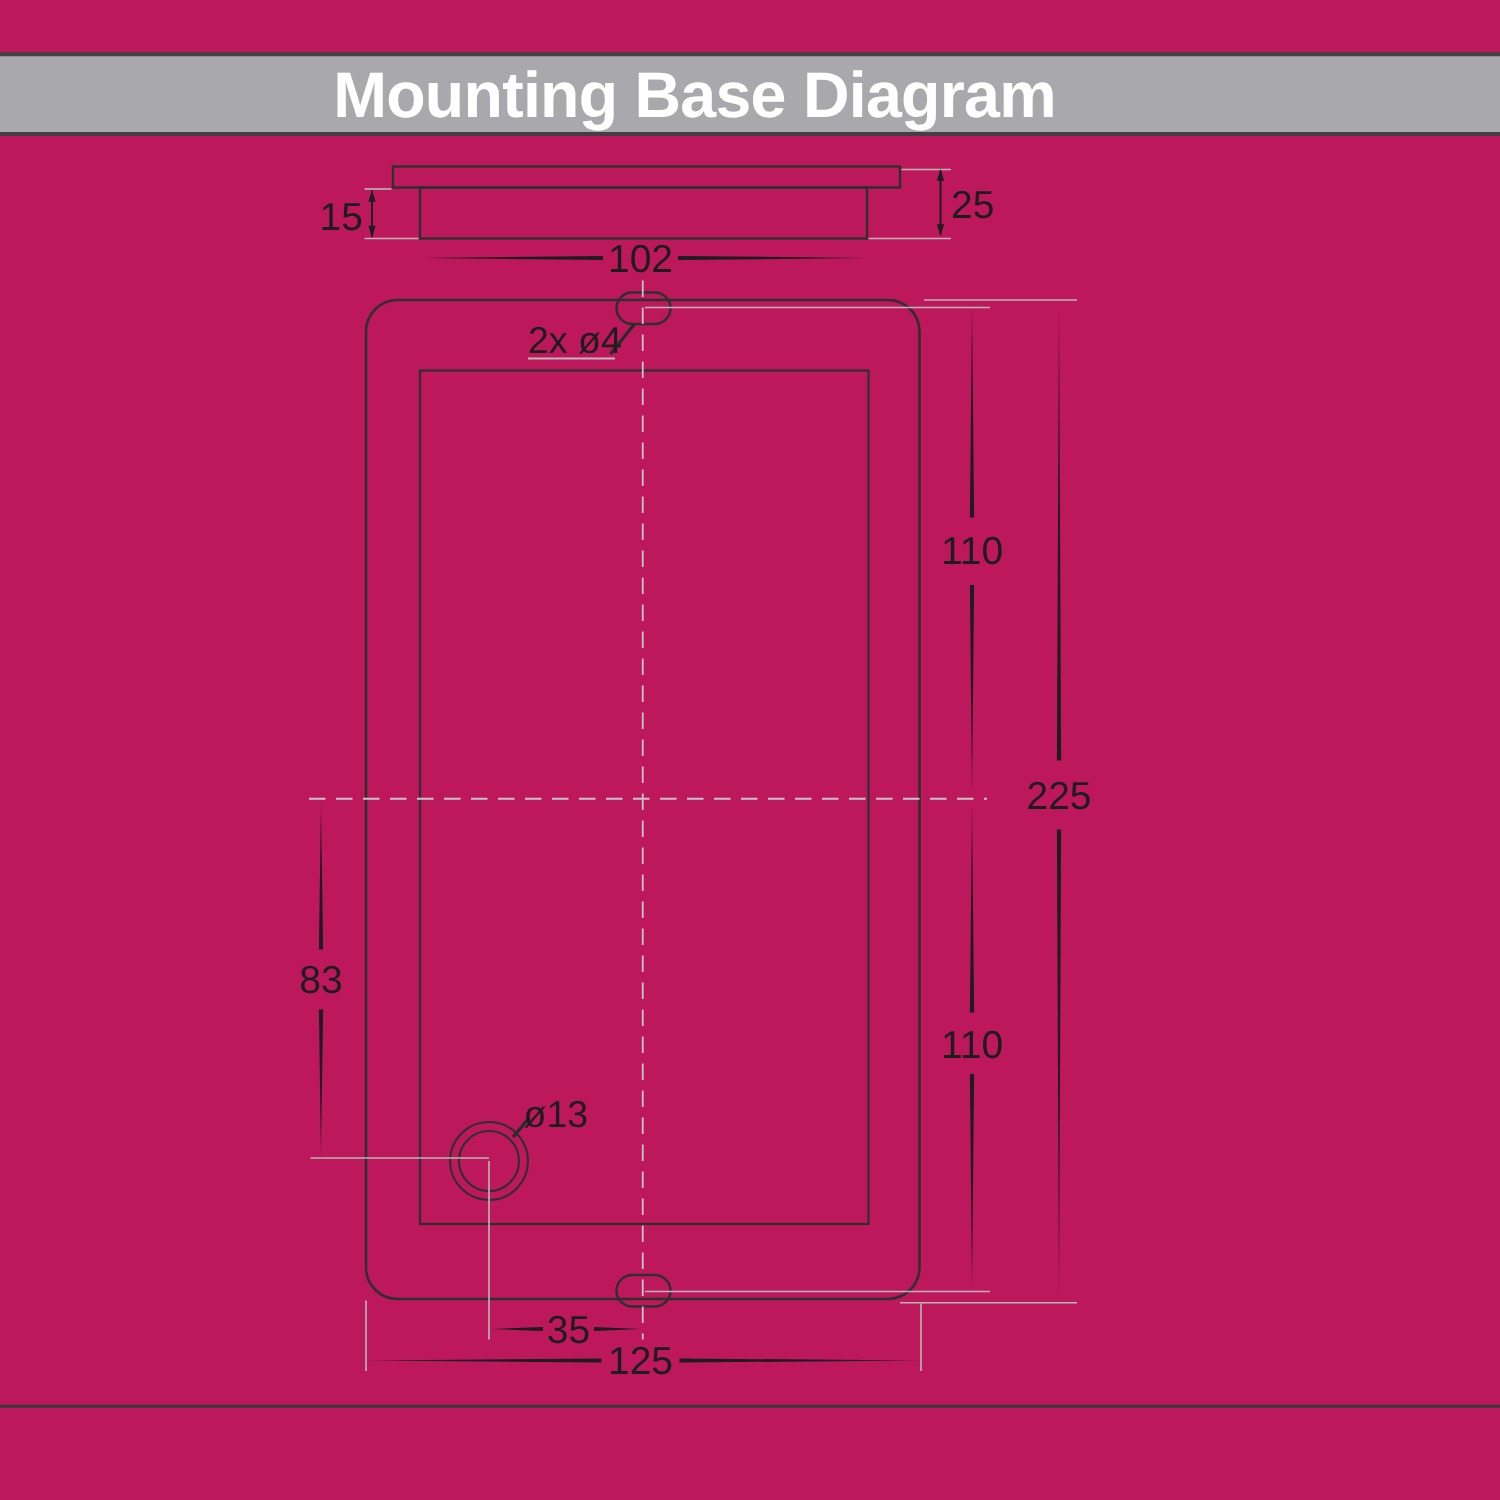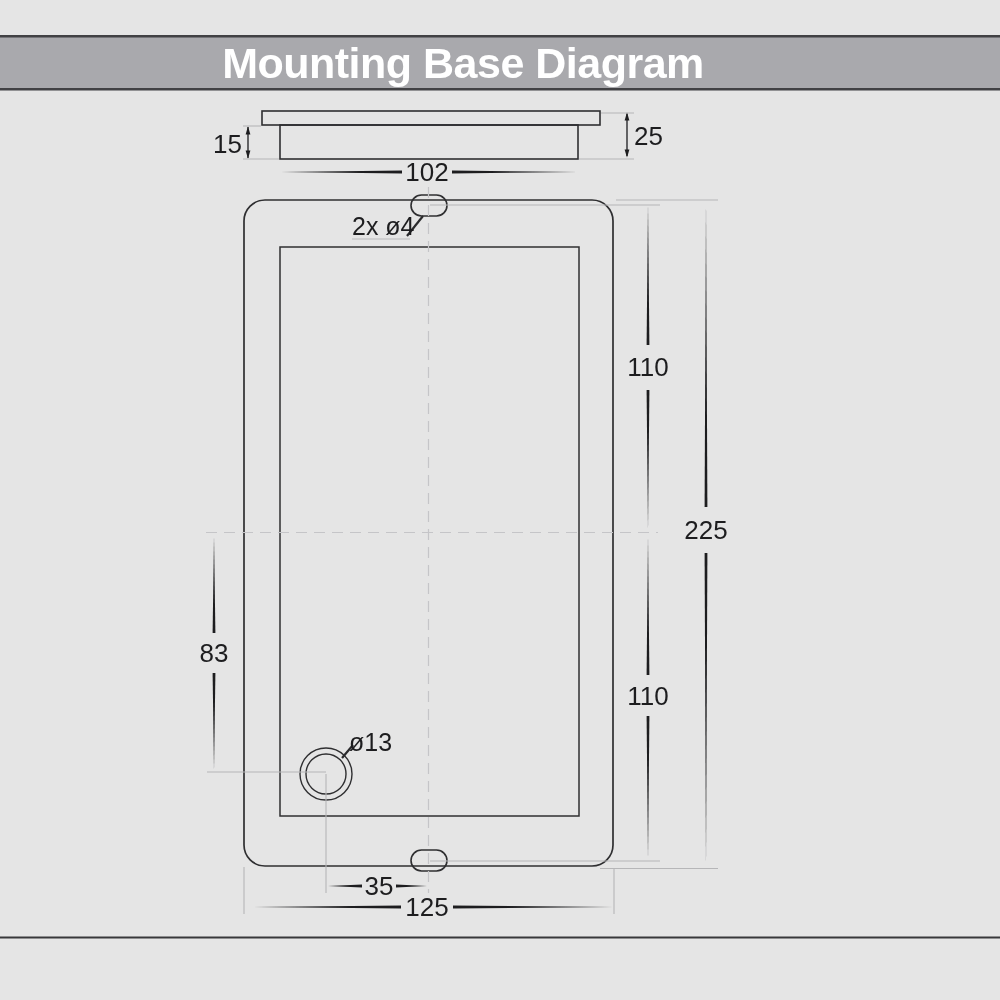--- a/index.html
+++ b/index.html
@@ -1,16 +1,16 @@
 <!DOCTYPE html>
 <html><head>
 <meta charset="utf-8">
 <style>
   html,body{margin:0;padding:0;background:#ffffff;}
-  .stage{position:relative;width:1000px;height:1000px;background:#e5e5e5;overflow:hidden;
+  .stage{position:relative;width:1000px;height:1000px;background:#be185d;overflow:hidden;
          font-family:"Liberation Sans", sans-serif;}
   svg{display:block;}
   text{font-family:"Liberation Sans", sans-serif;fill:#1d1d1f;}
   .dim-text{font-size:26px;}
   .label-text{font-size:25px;}
   .title-text{font-size:43px;font-weight:bold;fill:#ffffff;letter-spacing:-0.5px;}
   .dark-line{stroke:#2f2f31;fill:none;}
   .dim-line{stroke:#1d1d1f;fill:none;}
   .taper{fill:#1d1d1f;stroke:none;}
   .ext-line{stroke:#b6b6b8;stroke-width:1.1;fill:none;}

